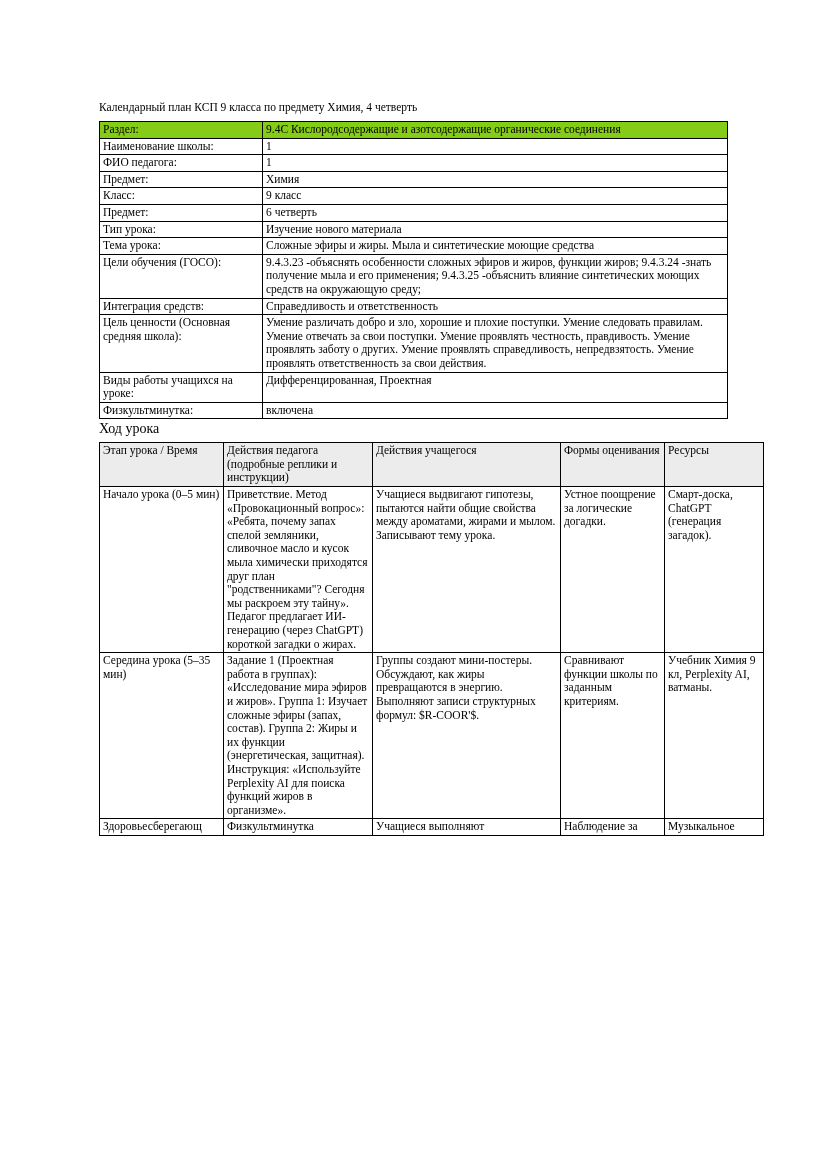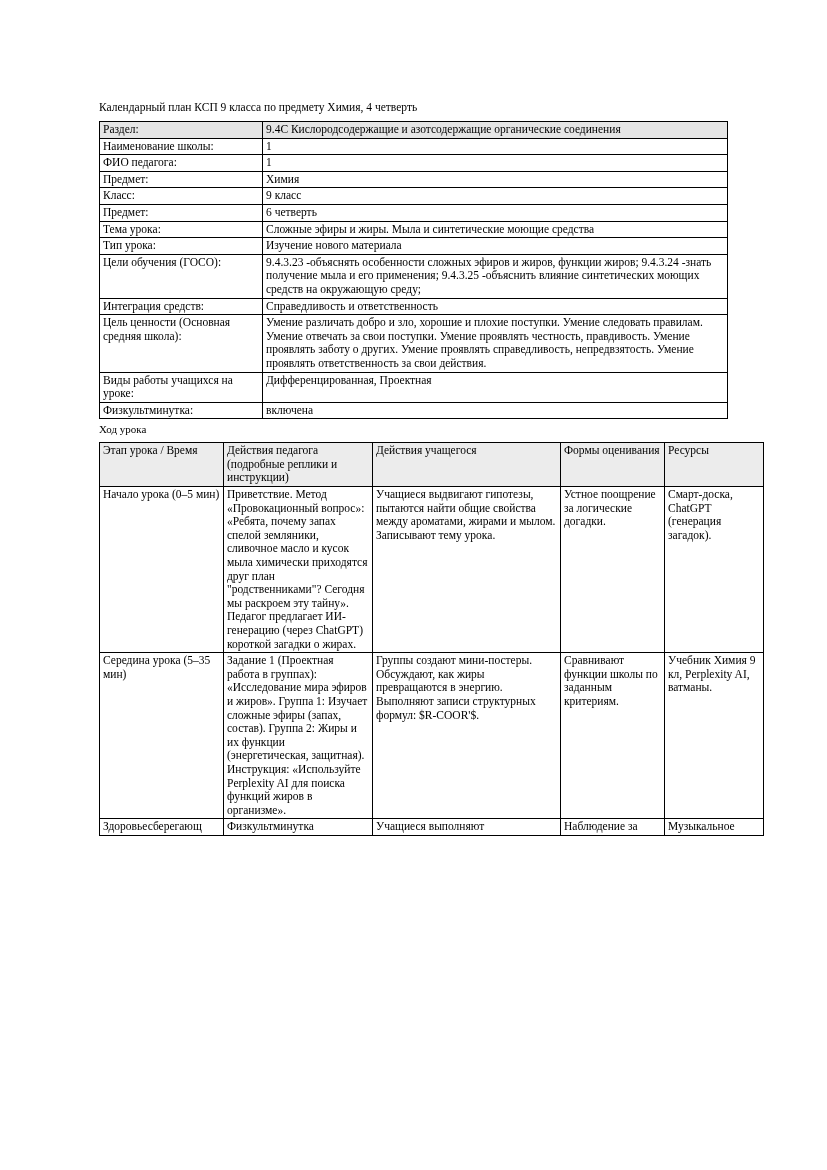--- a/index.html
+++ b/index.html
@@ -39,24 +39,24 @@
     padding: 1px 3px 1px 3px;
     vertical-align: top;
     text-align: left;
     font-weight: normal;
     word-wrap: break-word;
     overflow-wrap: break-word;
     hyphens: none;
   }
   
   .info-table td.label { width: 156px; }
-  .info-table tr.shaded td { background: #e5e5e5; }
+  .info-table tr.shaded td { background: #84cc16; }
 
   .section-label {
-    font-size: 11px;
+    font-size: 14px;
     line-height: 14px;
     margin: 3px 0 6px 0;
   }
 
   
   .flow-table th { background: #ececec; }
   .flow-table .c0 { width: 117px; }
   .flow-table .c1 { width: 142px; }
   .flow-table .c2 { width: 181px; }
   .flow-table .c3 { width: 97px; }
@@ -89,26 +89,26 @@
         </tr>
         <tr>
           <td class="label">Класс:</td>
           <td class="value">9 класс</td>
         </tr>
         <tr>
           <td class="label">Предмет:</td>
           <td class="value">6 четверть</td>
         </tr>
         <tr>
+          <td class="label">Тип урока:</td>
+          <td class="value">Изучение нового материала</td>
+        </tr>
+        <tr>
           <td class="label">Тема урока:</td>
           <td class="value">Сложные эфиры и жиры. Мыла и синтетические моющие средства</td>
-        </tr>
-        <tr>
-          <td class="label">Тип урока:</td>
-          <td class="value">Изучение нового материала</td>
         </tr>
         <tr>
           <td class="label">Цели обучения (ГОСО):</td>
           <td class="value">9.4.3.23 -объяснять особенности сложных эфиров и жиров, функции жиров; 9.4.3.24 -знать получение мыла и его применения; 9.4.3.25 -объяснить влияние синтетических моющих средств на окружающую среду;</td>
         </tr>
         <tr>
           <td class="label">Интеграция средств:</td>
           <td class="value">Справедливость и ответственность</td>
         </tr>
         <tr>

